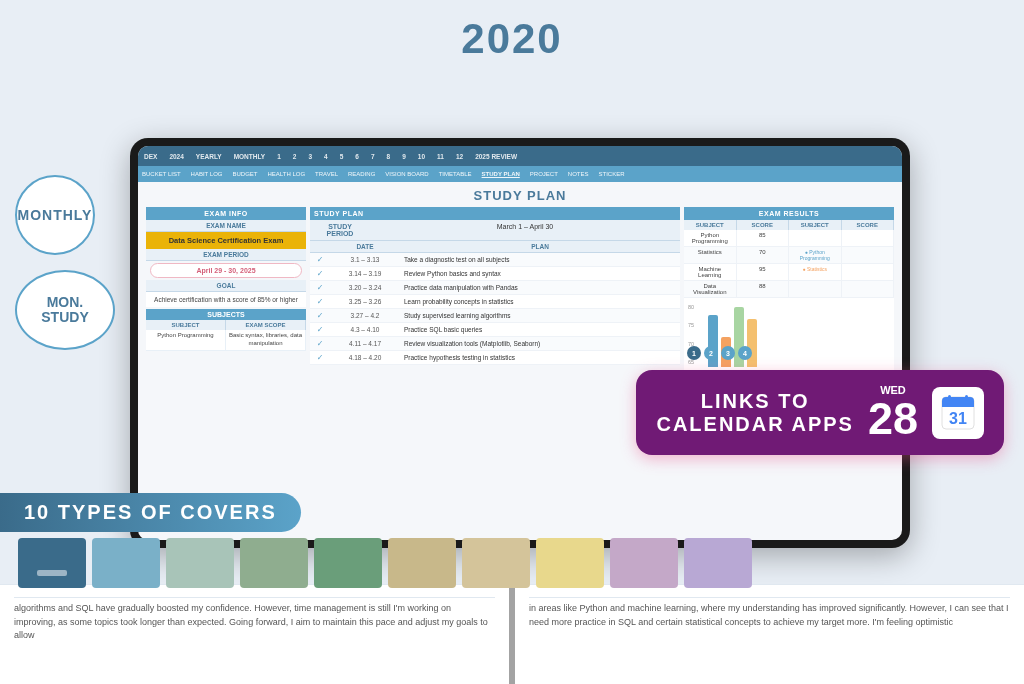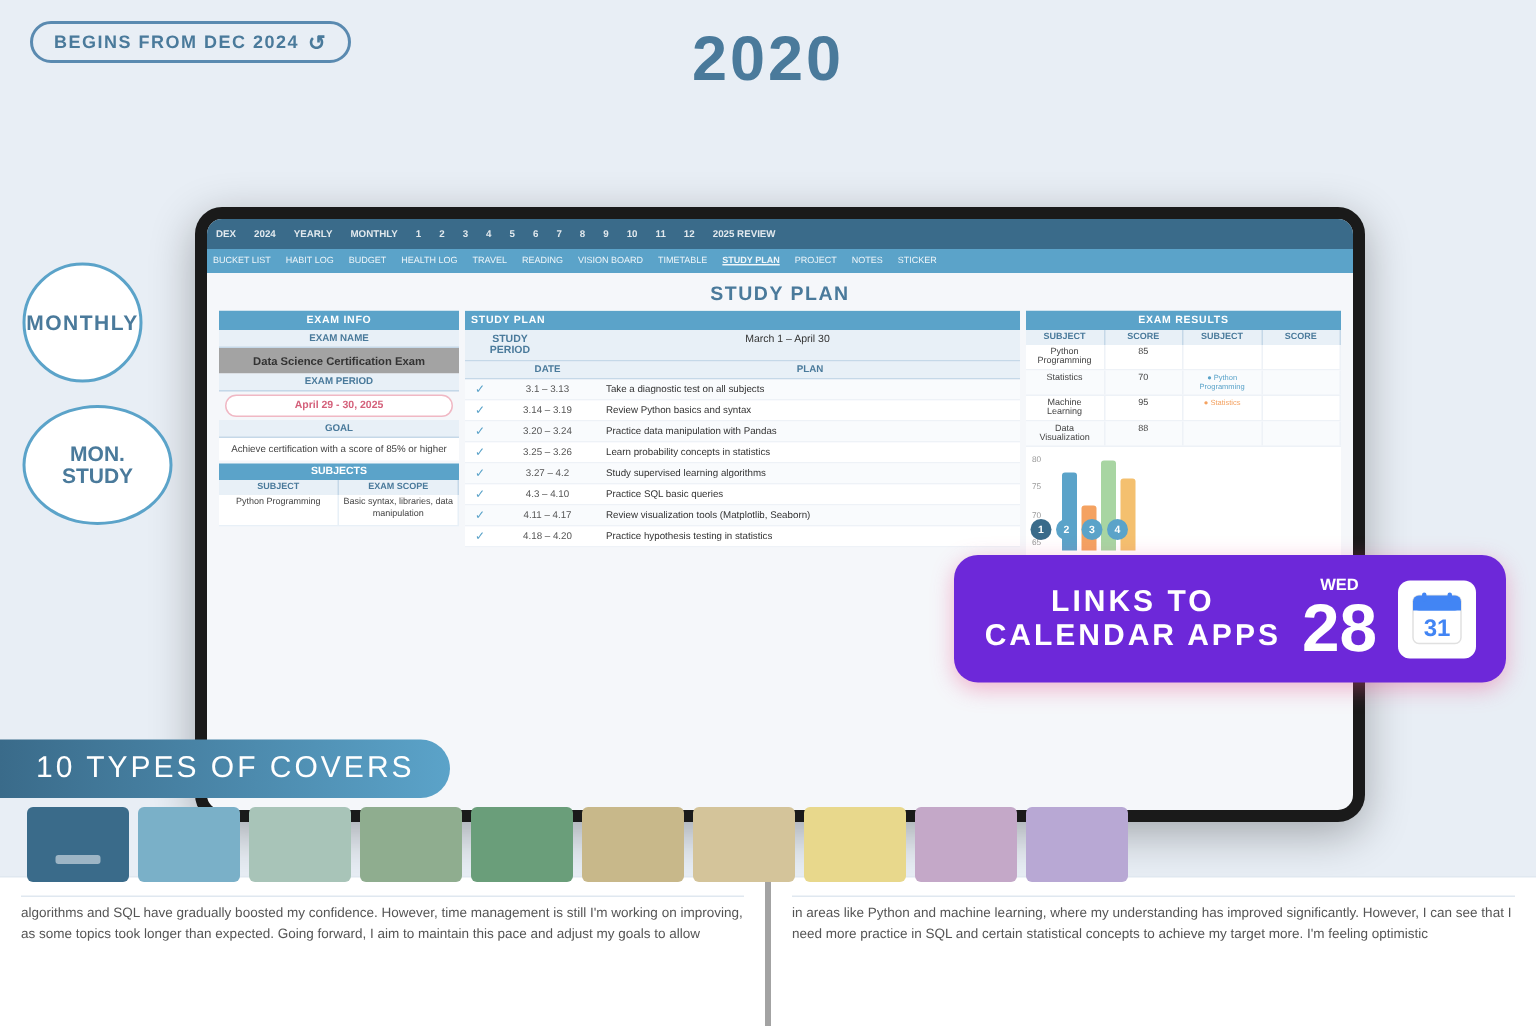--- a/index.html
+++ b/index.html
@@ -177,21 +177,21 @@
       text-align: center;
       padding: 2px;
       border-bottom: 1px solid #c5d8e8;
     }
     .exam-name-value {
       font-size: 7.5px;
       font-weight: 600;
       color: #333;
       padding: 4px 2px;
       text-align: center;
-      background: #a3a3a3;
+      background: #eab308;
     }
     .exam-period-value {
       color: #d4607a;
       font-size: 7px;
       font-weight: 600;
       padding: 3px 2px;
       text-align: center;
       background: white;
       border: 1px solid #f0b8c4;
       margin: 2px 4px;
@@ -410,21 +410,21 @@
       text-align: center;
       line-height: 1.1;
       z-index: 10;
     }
 
     
     .calendar-badge {
       position: absolute;
       top: 370px;
       right: 20px;
-      background: #6d28d9;
+      background: #701a75;
       border-radius: 16px;
       padding: 14px 20px;
       display: flex;
       align-items: center;
       gap: 14px;
       z-index: 20;
       box-shadow: 0 4px 15px rgba(232,77,138,0.4);
     }
     .calendar-wed {
       text-align: center;
@@ -462,40 +462,37 @@
       display: flex;
       border-top: 1px solid #e0e8f0;
       overflow: hidden;
     }
     .bottom-text-col {
       flex: 1;
       padding: 8px 14px;
       font-size: 9px;
       color: #555;
       line-height: 1.5;
-      border-right: 4px solid #a3a3a3;
+      border-right: 6px solid #a3a3a3;
     }
     .bottom-text-col:last-child { border-right: none; }
 
     
     .line-ruler {
       height: 1px;
       background: #e0e8f0;
       margin: 4px 0;
     }
   </style>
 </head>
 <body>
 
 <div style="width:1024px;height:684px;background:#e8eef5;position:relative;overflow:hidden;">
 
   <div class="top-header">
-    <div class="begins-badge">
-      <span>BEGINS FROM DEC 2024</span>
-    </div>
     <div class="main-title-year">2020</div>
   </div>
 
   <div class="tablet-container">
     <div class="tablet-screen">
 
       <div class="tab-nav">
         <span class="tab-nav-item">DEX</span>
         <span class="tab-nav-item">2024</span>
         <span class="tab-nav-item">YEARLY</span>
@@ -675,21 +672,21 @@
     <span>MONTHLY</span>
   </div>
 
   <div class="mon-start-bubble">
     <span style="font-size:14px;font-weight:900;color:#4a7a9b;text-align:center;white-space:pre-line;">MON.
 STUDY</span>
   </div>
 
   <div style="position:absolute;bottom:96px;left:0;right:0;z-index:5;">
     <div style="background:linear-gradient(90deg,#3a6b8a,#5ba3c9);display:inline-block;padding:8px 24px;border-radius:0 30px 30px 0;margin-bottom:6px;">
-      <span style="font-size:20px;font-weight:400;color:white;letter-spacing:2px;">10 TYPES OF COVERS</span>
+      <span style="font-size:20px;font-weight:700;color:white;letter-spacing:2px;">10 TYPES OF COVERS</span>
     </div>
     <div style="display:flex;gap:6px;padding:0 18px;">
       <div style="width:68px;height:50px;background:#3a6b8a;border-radius:4px;display:flex;align-items:center;justify-content:center;">
         <div style="width:30px;height:6px;background:rgba(255,255,255,0.5);border-radius:2px;margin-top:20px;"></div>
       </div>
       <div style="width:68px;height:50px;background:#7ab0c8;border-radius:4px;"></div>
       <div style="width:68px;height:50px;background:#a8c4b8;border-radius:4px;"></div>
       <div style="width:68px;height:50px;background:#8fad8f;border-radius:4px;"></div>
       <div style="width:68px;height:50px;background:#6a9e7a;border-radius:4px;"></div>
       <div style="width:68px;height:50px;background:#c8b88a;border-radius:4px;"></div>

